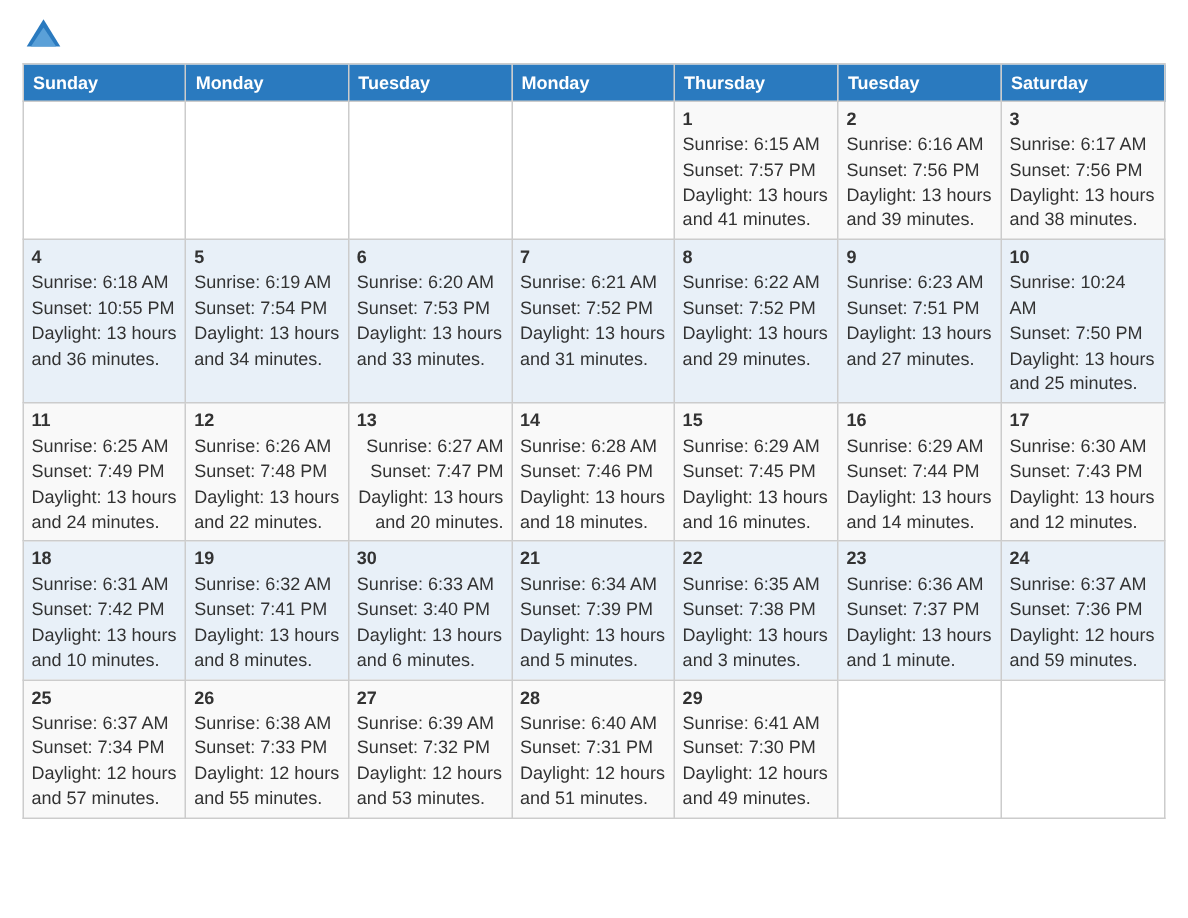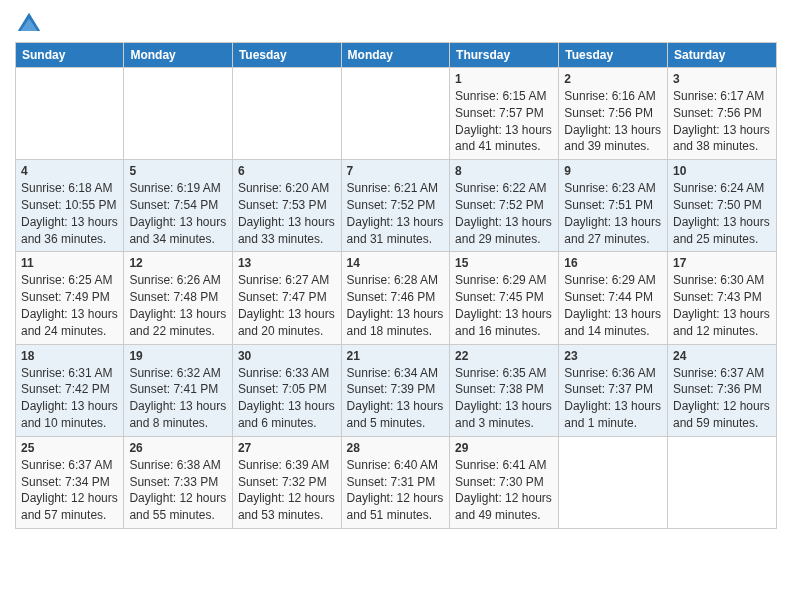--- a/index.html
+++ b/index.html
@@ -177,41 +177,41 @@
 Daylight: 13 hours and 29 minutes.</div>
         </td>
         <td>
           <span class="day-number">9</span>
           <div class="cell-content" style="white-space: pre-wrap;">Sunrise: 6:23 AM
 Sunset: 7:51 PM
 Daylight: 13 hours and 27 minutes.</div>
         </td>
         <td>
           <span class="day-number">10</span>
-          <div class="cell-content" style="white-space: pre-wrap;">Sunrise: 6:24 AM
+          <div class="cell-content" style="white-space: pre-wrap;">Sunrise: 10:24 AM
 Sunset: 7:50 PM
 Daylight: 13 hours and 25 minutes.</div>
         </td>
       </tr>
       <tr>
         <td>
           <span class="day-number">11</span>
           <div class="cell-content" style="white-space: pre-wrap;">Sunrise: 6:25 AM
 Sunset: 7:49 PM
 Daylight: 13 hours and 24 minutes.</div>
         </td>
         <td>
           <span class="day-number">12</span>
           <div class="cell-content" style="white-space: pre-wrap;">Sunrise: 6:26 AM
 Sunset: 7:48 PM
 Daylight: 13 hours and 22 minutes.</div>
         </td>
         <td>
           <span class="day-number">13</span>
-          <div class="cell-content" style="white-space: pre-wrap;">Sunrise: 6:27 AM
+          <div class="cell-content" style="white-space: pre-wrap; text-align: right;">Sunrise: 6:27 AM
 Sunset: 7:47 PM
 Daylight: 13 hours and 20 minutes.</div>
         </td>
         <td>
           <span class="day-number">14</span>
           <div class="cell-content" style="white-space: pre-wrap;">Sunrise: 6:28 AM
 Sunset: 7:46 PM
 Daylight: 13 hours and 18 minutes.</div>
         </td>
         <td>
@@ -242,21 +242,21 @@
         </td>
         <td>
           <span class="day-number">19</span>
           <div class="cell-content" style="white-space: pre-wrap;">Sunrise: 6:32 AM
 Sunset: 7:41 PM
 Daylight: 13 hours and 8 minutes.</div>
         </td>
         <td>
           <span class="day-number">30</span>
           <div class="cell-content" style="white-space: pre-wrap;">Sunrise: 6:33 AM
-Sunset: 7:05 PM
+Sunset: 3:40 PM
 Daylight: 13 hours and 6 minutes.</div>
         </td>
         <td>
           <span class="day-number">21</span>
           <div class="cell-content" style="white-space: pre-wrap;">Sunrise: 6:34 AM
 Sunset: 7:39 PM
 Daylight: 13 hours and 5 minutes.</div>
         </td>
         <td>
           <span class="day-number">22</span>

